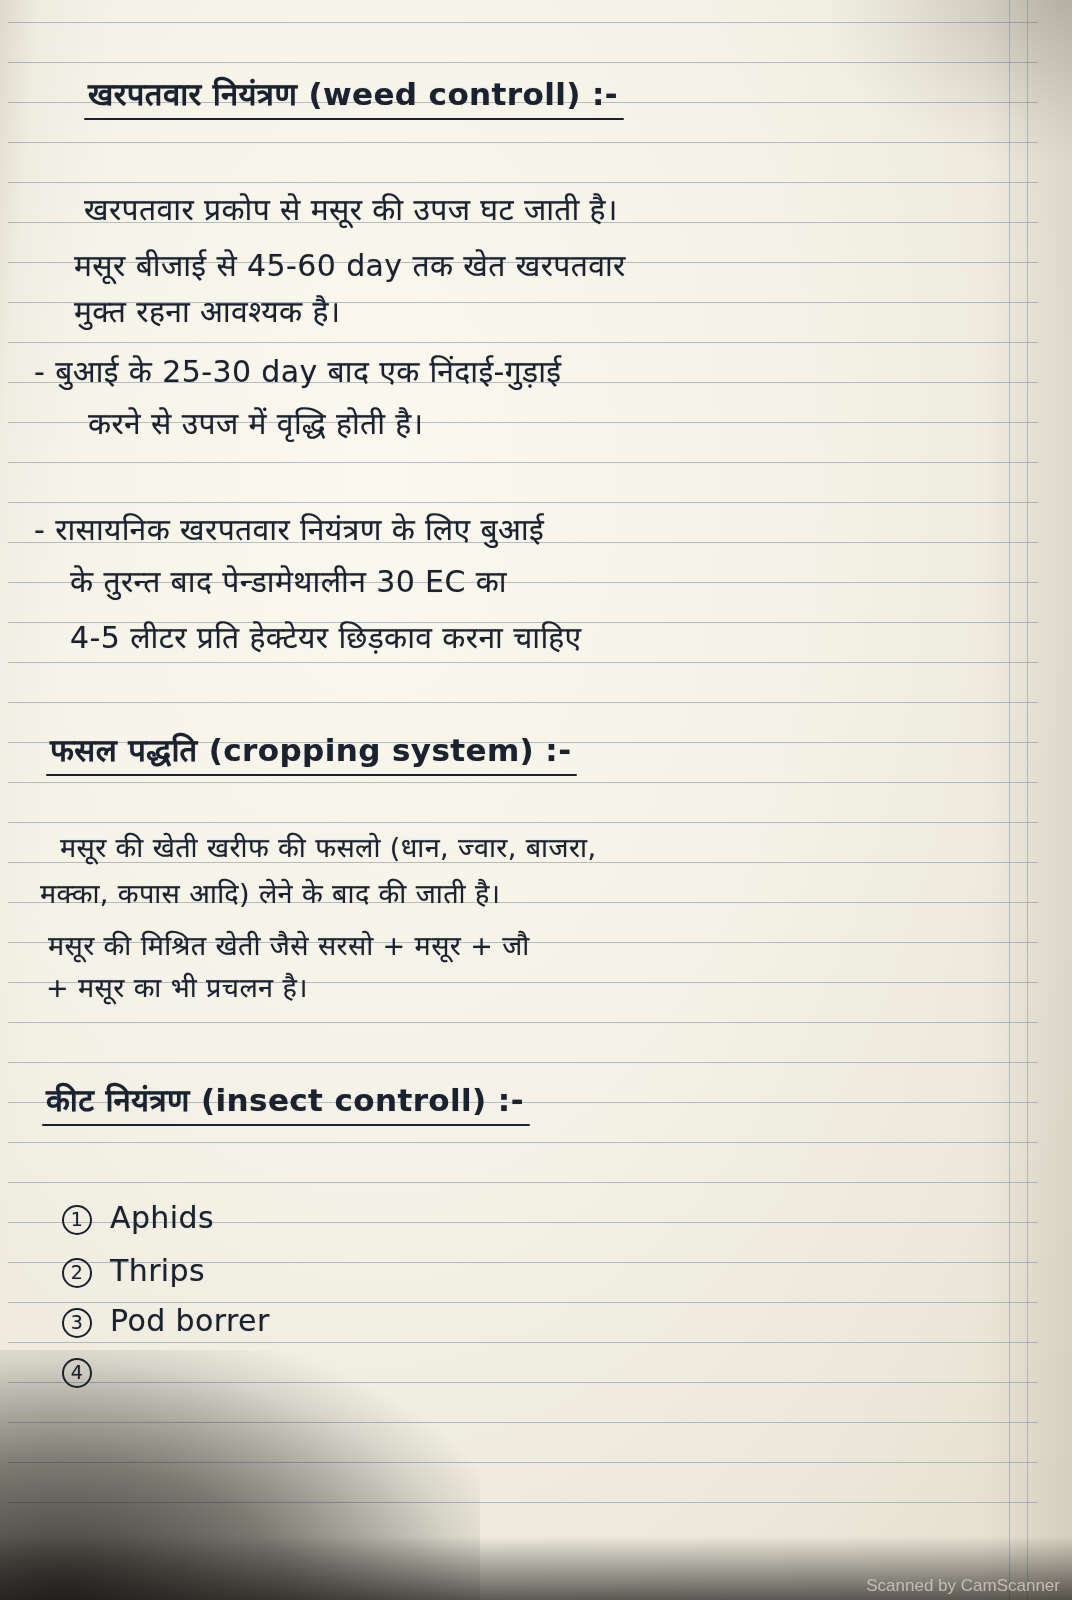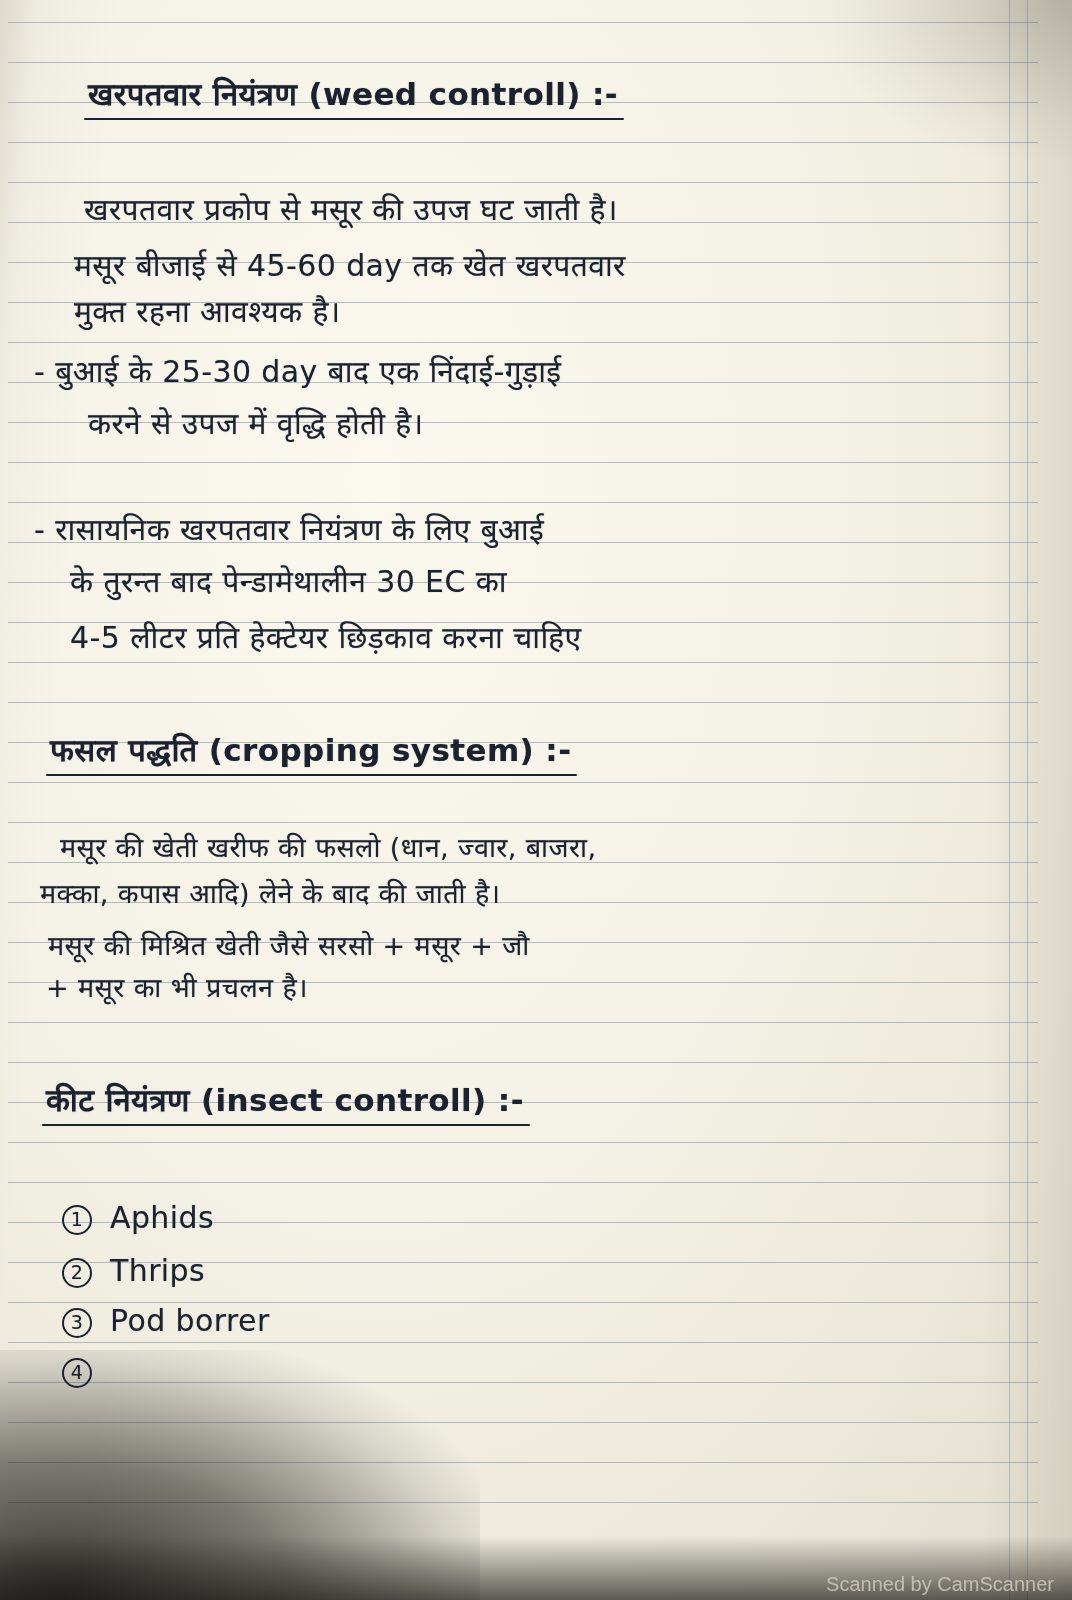--- a/index.html
+++ b/index.html
@@ -123,25 +123,25 @@
     height: 26px;
     line-height: 24px;
     text-align: center;
     font-size: 19px;
     margin-right: 18px;
     vertical-align: 2px;
   }
 
   .credit {
     position: absolute;
-    right: 18px;
+    right: 12px;
     bottom: 4px;
     color: #cfcabc;
     font-family: "Liberation Sans", sans-serif;
-    font-size: 20px;
+    font-size: 17px;
     opacity: 0.85;
   }
 </style>
 </head>
 <body>
 
 <div class="page">
   <div class="paper"></div>
 
   <div class="rules">

